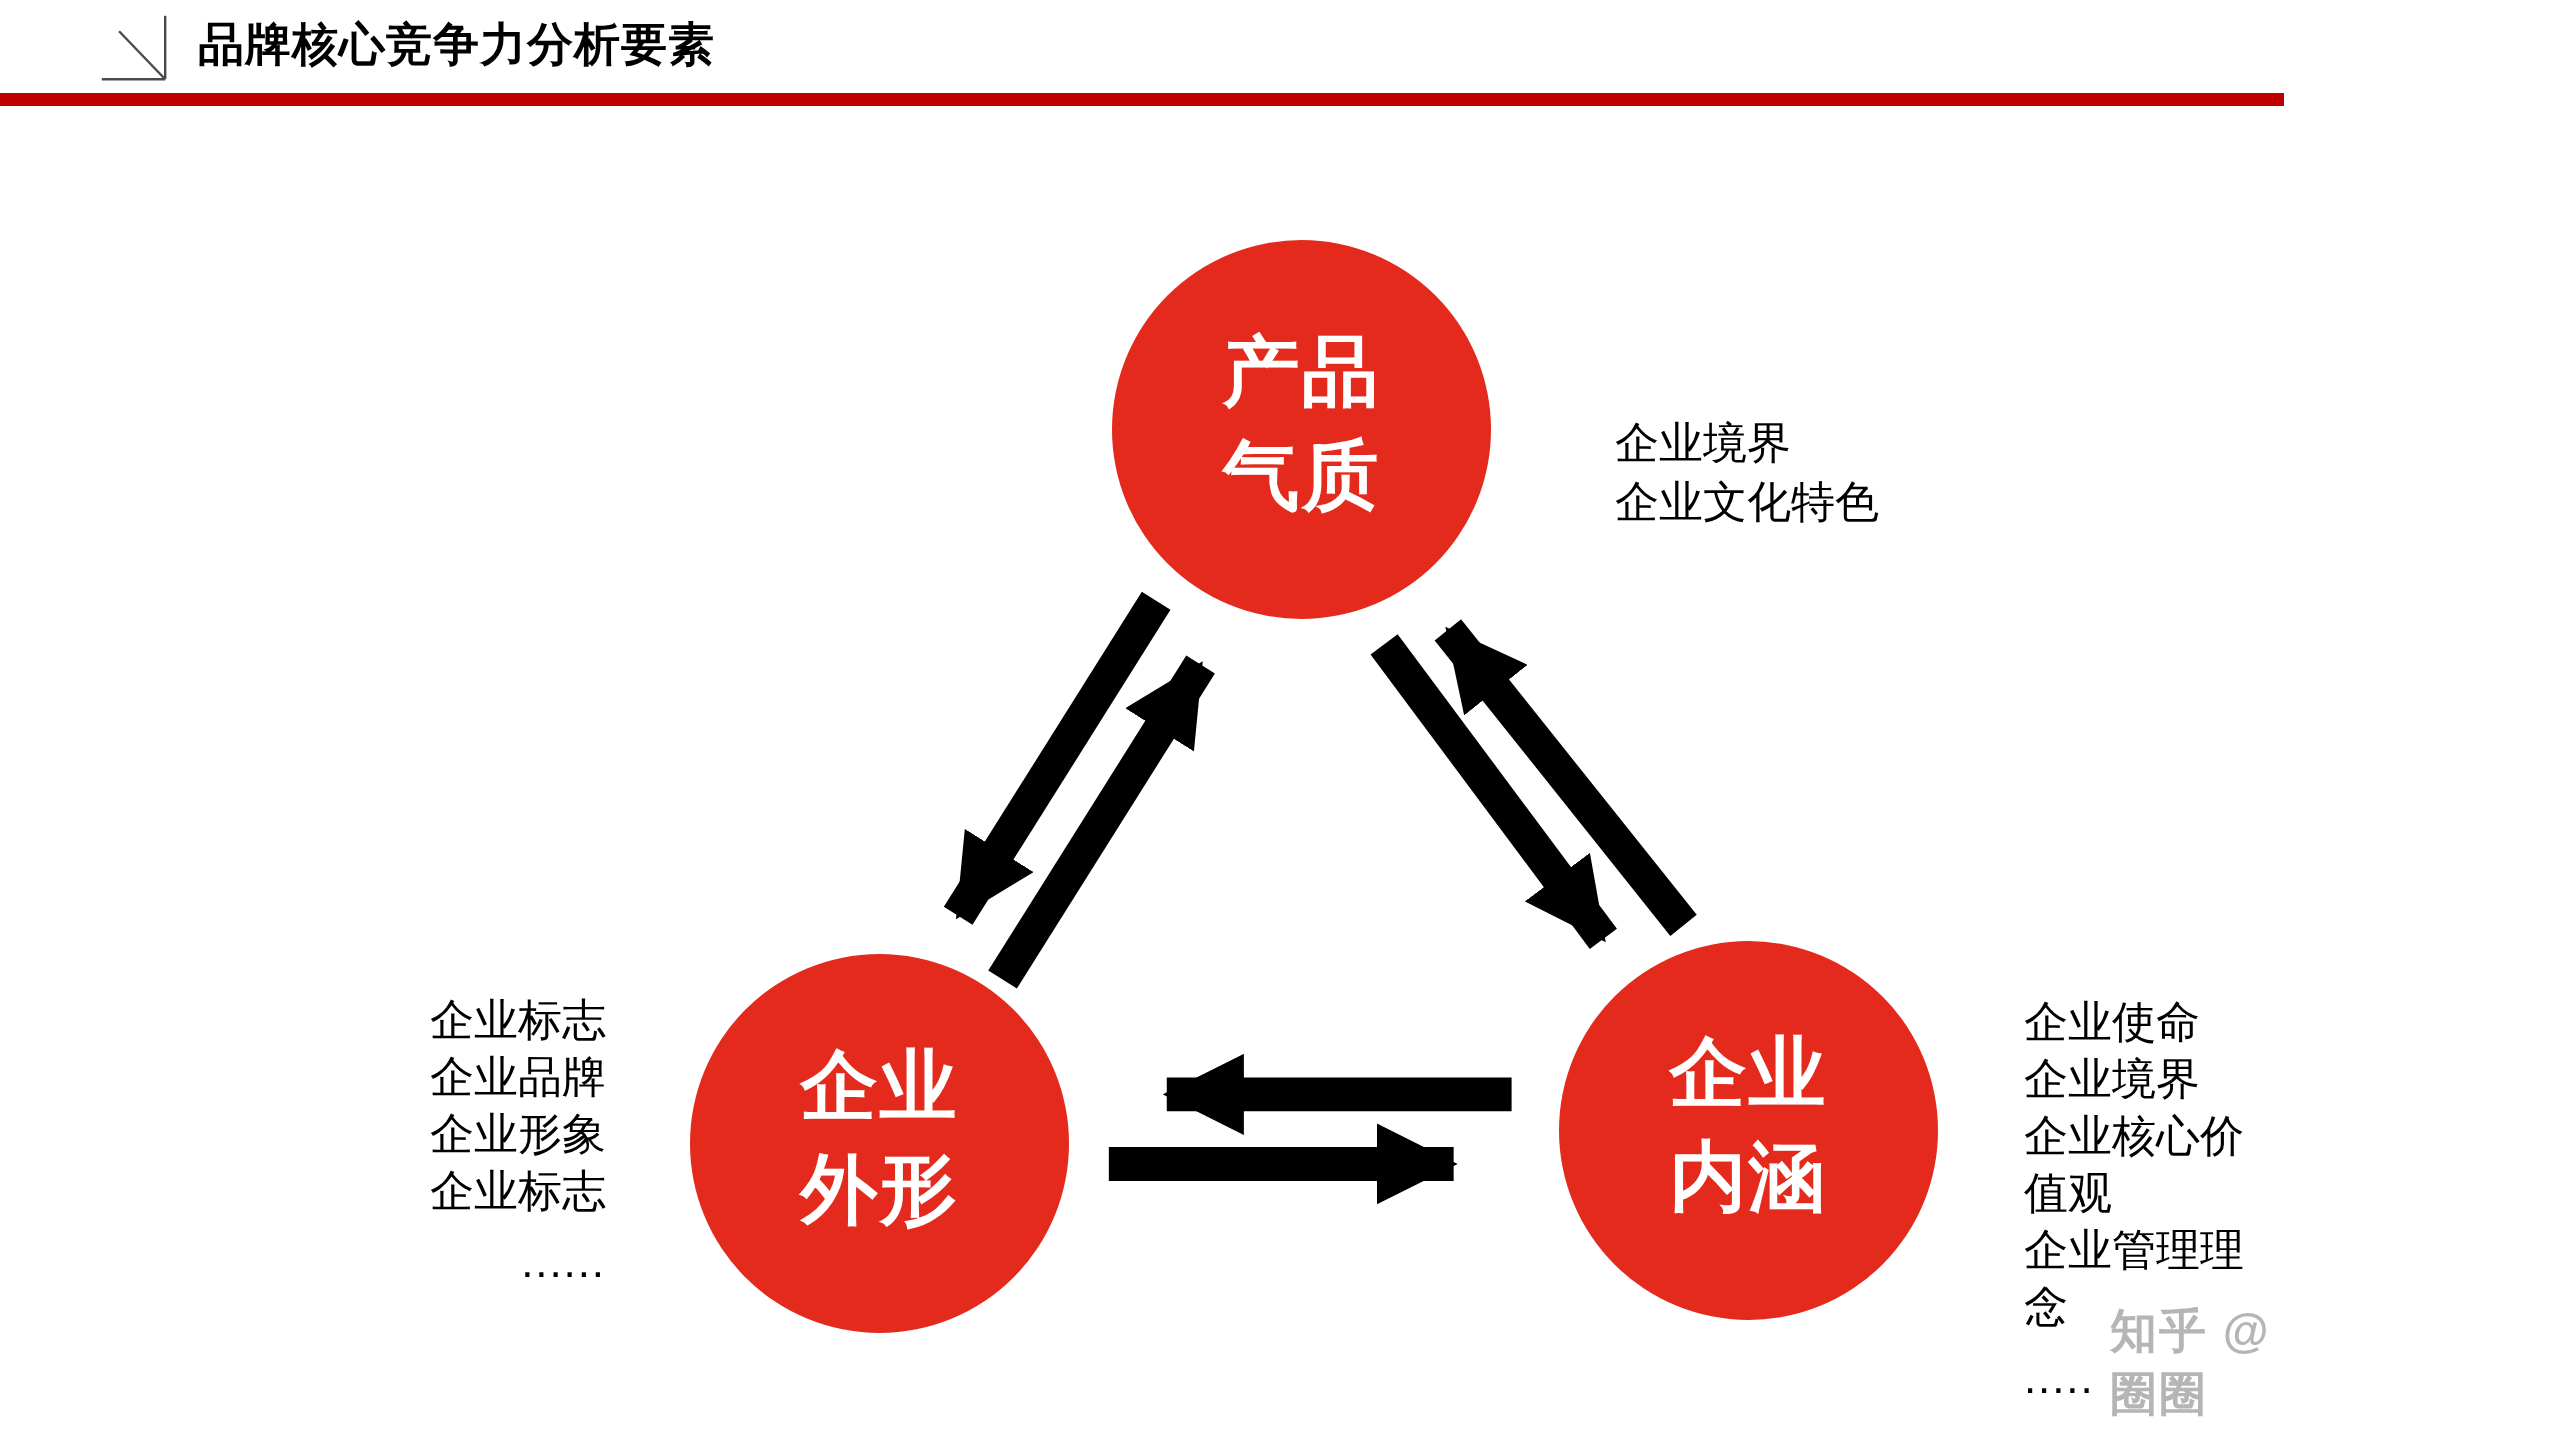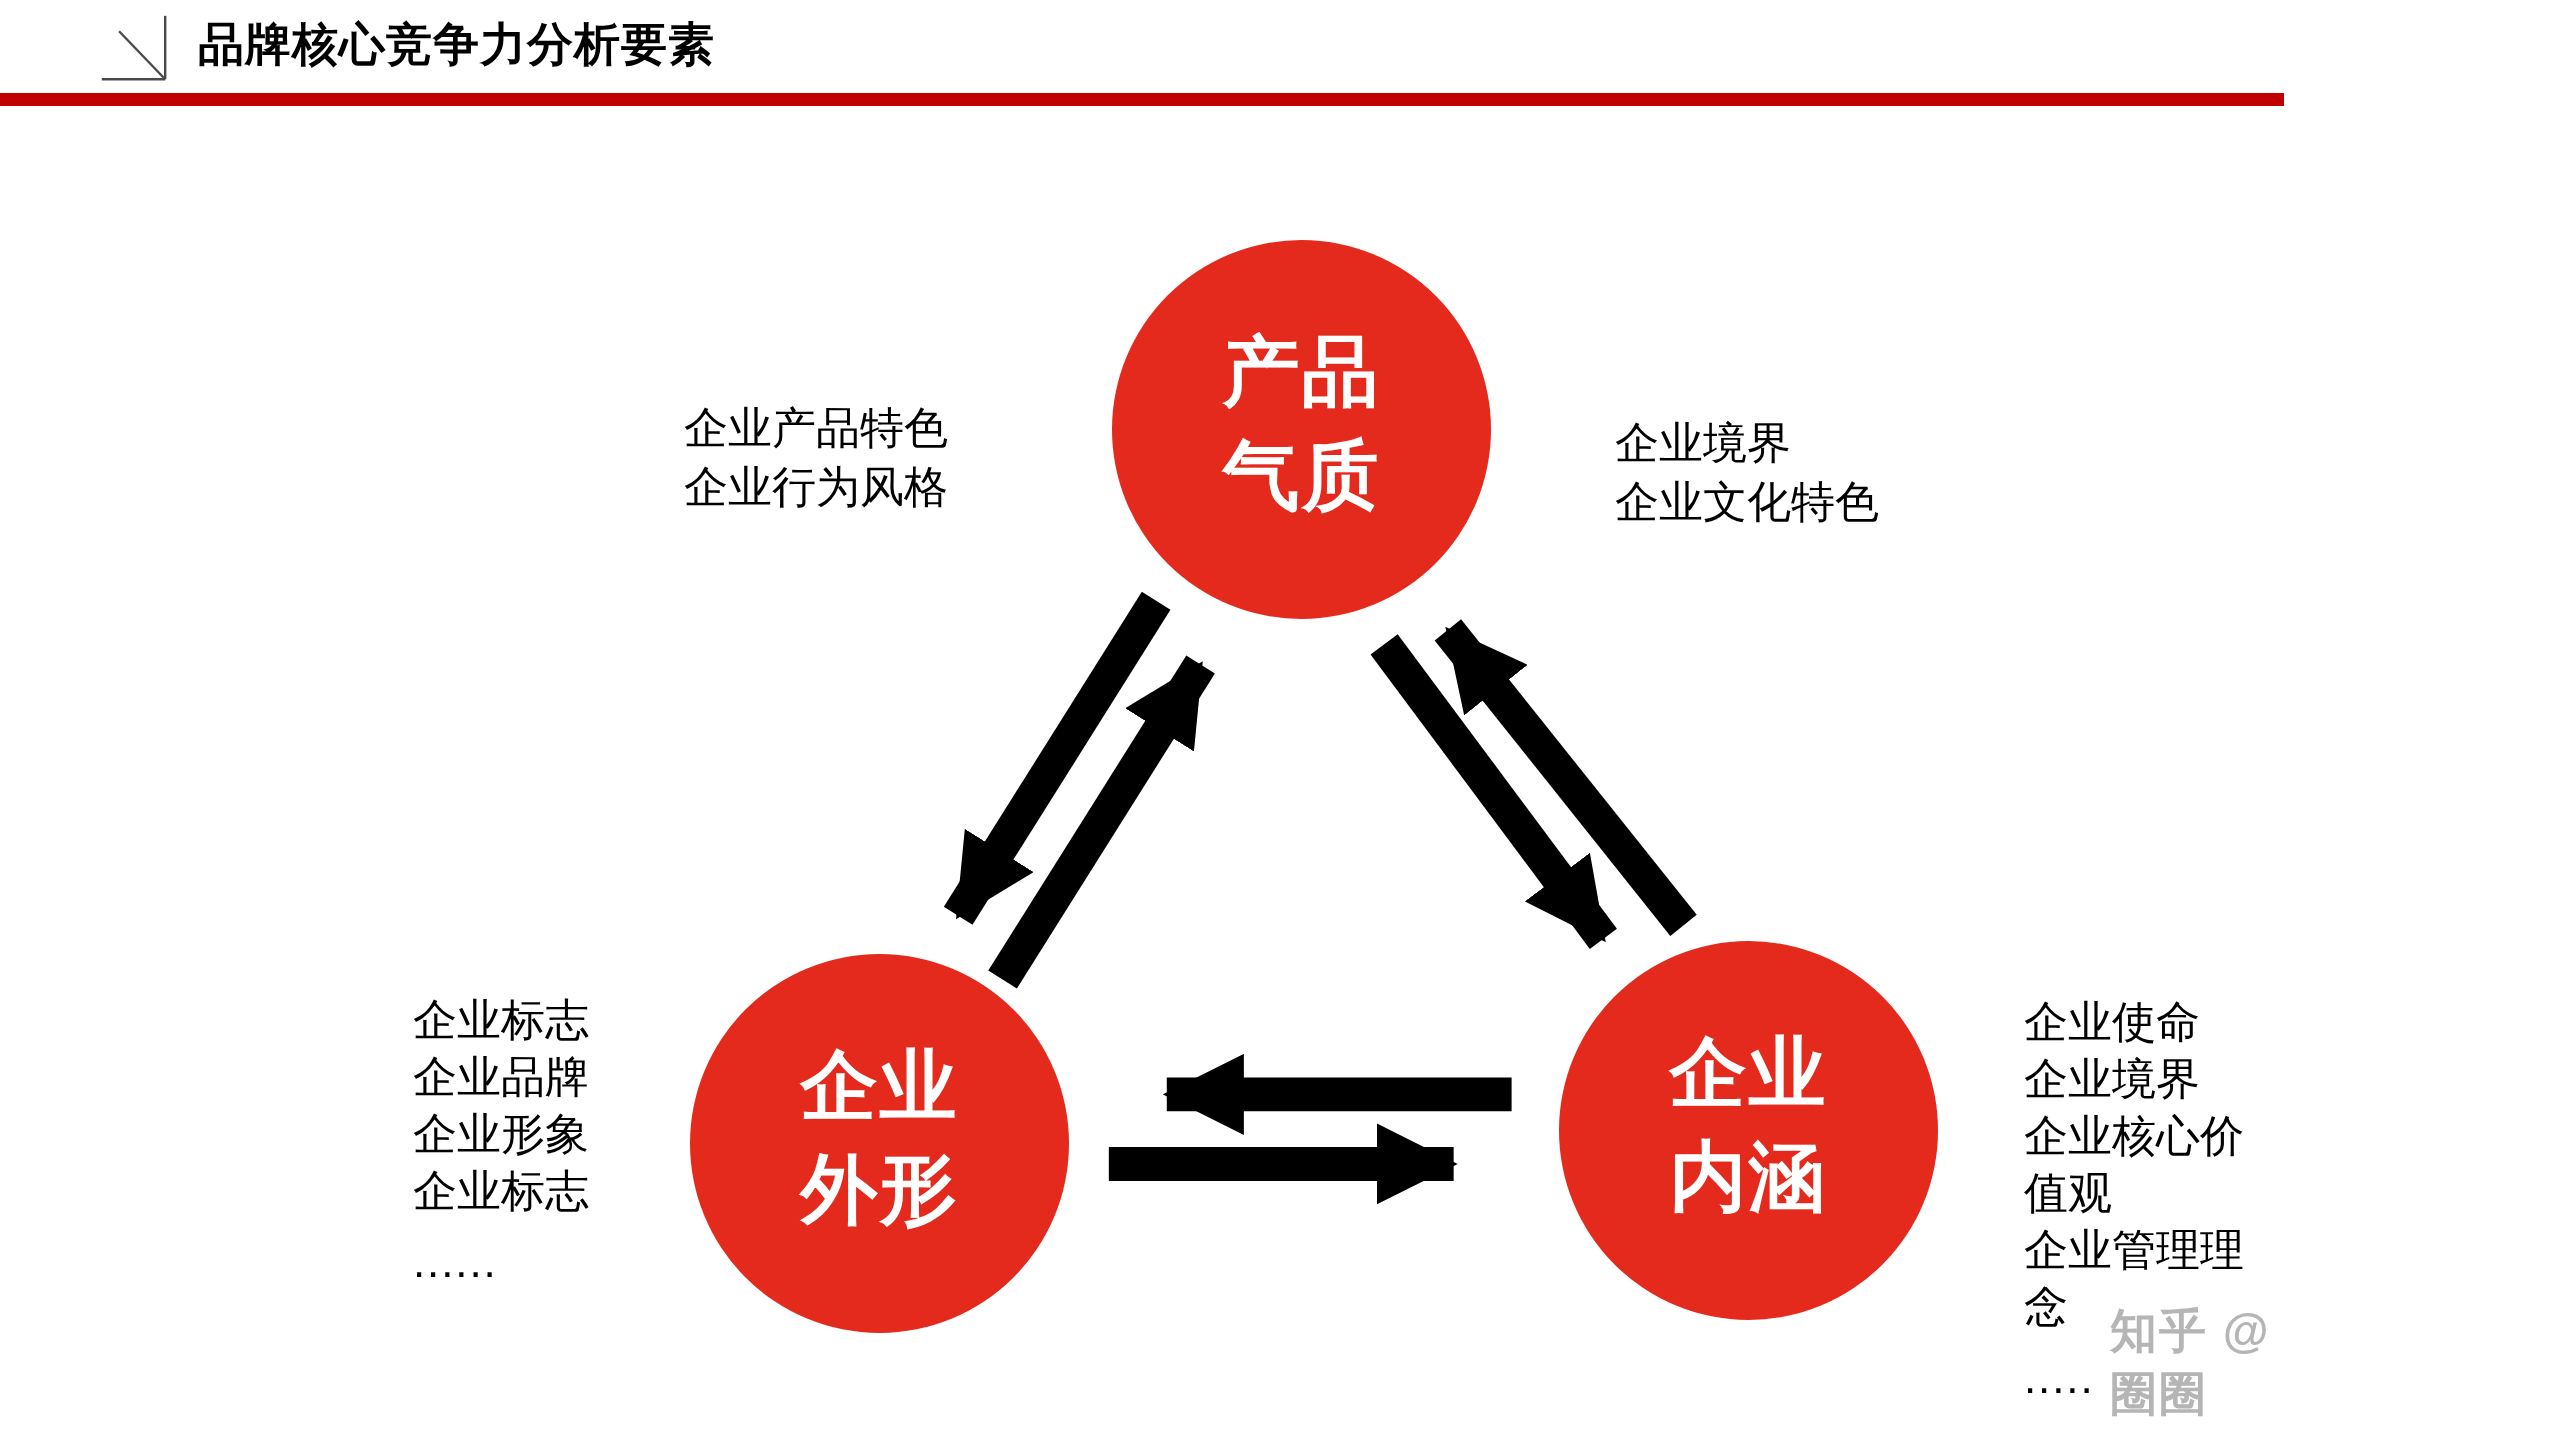--- a/index.html
+++ b/index.html
@@ -33,21 +33,21 @@
     color:#ffffff;font-size:77px;font-weight:bold;line-height:104px;
     white-space:pre-line;letter-spacing:1.9px;
   }
   .node-top{left:1112px;top:240px;}
   .node-bl{left:690px;top:954px;}
   .node-br{left:1559px;top:941px;}
   
   .ann{position:absolute;font-size:44px;line-height:59px;color:#000;}
   .ann-top-left{left:684px;top:398px;}
   .ann-top-right{left:1615px;top:413px;}
-  .ann-bottom-left{left:413px;top:991px;line-height:57px;}
+  .ann-bottom-left{left:430px;top:991px;line-height:57px;text-align:right;}
   .ann-bottom-right{left:2024px;top:993px;line-height:57px;}
   .ann .dots{margin-top:13.5px;letter-spacing:1.9px;}
   
   .watermark{
     position:absolute;left:2110px;top:1300px;
     font-size:47px;font-weight:bold;letter-spacing:1.9px;
     color:var(--watermark-color,#b5b5b5);
   }
 </style>
 </head>
@@ -88,24 +88,20 @@
   </div>
   <div class="node node-bl">
     <span>企业
 外形</span>
   </div>
   <div class="node node-br">
     <span>企业
 内涵</span>
   </div>
 
-  <div class="ann ann-top-left">
-    <div>企业产品特色</div>
-    <div>企业行为风格</div>
-  </div>
 
   <div class="ann ann-top-right">
     <div>企业境界</div>
     <div>企业文化特色</div>
   </div>
 
   <div class="ann ann-bottom-left">
     <div>企业标志</div>
     <div>企业品牌</div>
     <div>企业形象</div>

